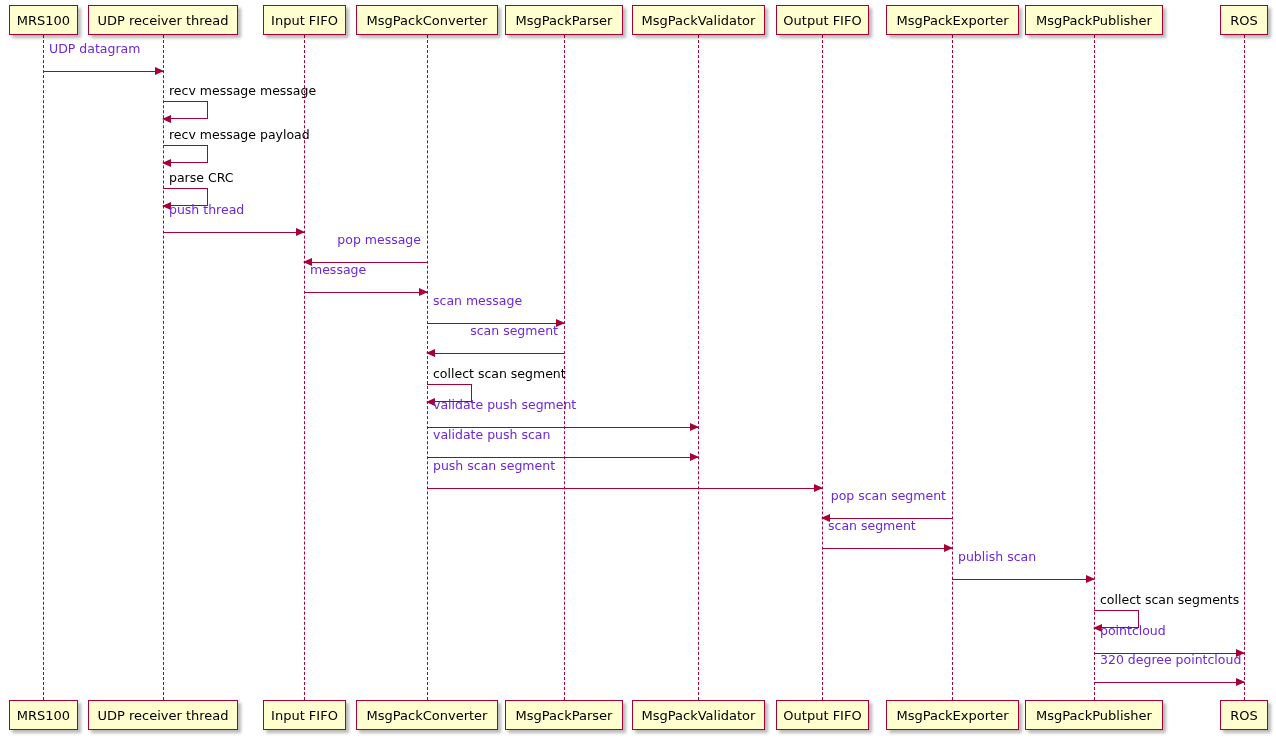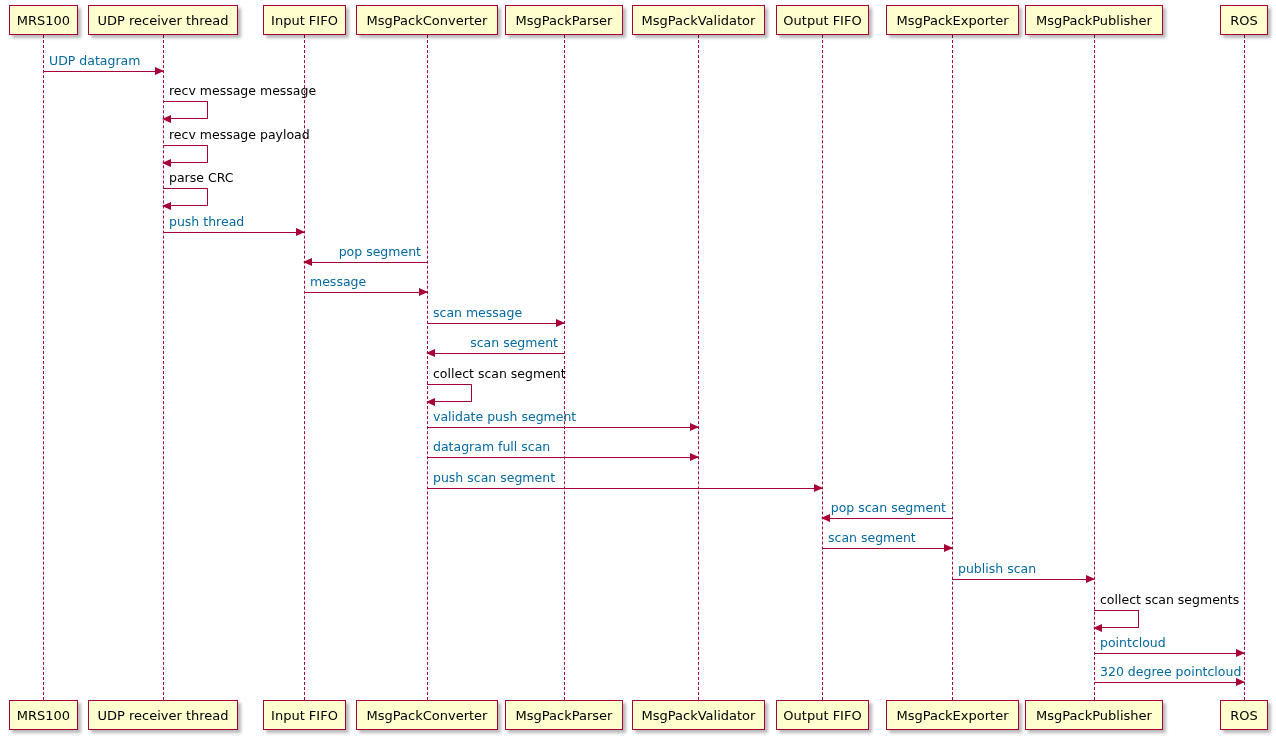--- a/index.html
+++ b/index.html
@@ -32,23 +32,23 @@
   }
 
   
   .msg{position:absolute;height:0;}
   .msg .line{
     position:absolute;left:0;top:0;width:100%;
     border-top:1.4px solid #A80036;
   }
   .msg .lbl{
     position:absolute;
-    bottom:4px;
+    bottom:16px;
     font-size:12.5px;
-    color:#0369a1;
+    color:#6d28d9;
     line-height:1;
     white-space:nowrap;
   }
   .msg.ltr .lbl{left:6px;}
   .msg.rtl .lbl{right:6px;}
 
   
   .msg .head{
     position:absolute;
     top:-4.5px;
@@ -189,21 +189,21 @@
       <div class="lbl">parse CRC</div>
     </div>
     <div class="msg ltr" style="left: 163px; width: 141px; top: 232px;">
       <div class="line"></div>
       <div class="head"></div>
       <div class="lbl">push thread</div>
     </div>
     <div class="msg rtl" style="left: 304px; width: 123px; top: 262px;">
       <div class="line"></div>
       <div class="head"></div>
-      <div class="lbl">pop segment</div>
+      <div class="lbl">pop message</div>
     </div>
     <div class="msg ltr" style="left: 304px; width: 123px; top: 292px;">
       <div class="line"></div>
       <div class="head"></div>
       <div class="lbl">message</div>
     </div>
     <div class="msg ltr" style="left: 427px; width: 137px; top: 323px;">
       <div class="line"></div>
       <div class="head"></div>
       <div class="lbl">scan message</div>
@@ -219,21 +219,21 @@
       <div class="lbl">collect scan segment</div>
     </div>
     <div class="msg ltr" style="left: 427px; width: 271px; top: 427px;">
       <div class="line"></div>
       <div class="head"></div>
       <div class="lbl">validate push segment</div>
     </div>
     <div class="msg ltr" style="left: 427px; width: 271px; top: 457px;">
       <div class="line"></div>
       <div class="head"></div>
-      <div class="lbl">datagram full scan</div>
+      <div class="lbl">validate push scan</div>
     </div>
     <div class="msg ltr" style="left: 427px; width: 395px; top: 488px;">
       <div class="line"></div>
       <div class="head"></div>
       <div class="lbl">push scan segment</div>
     </div>
     <div class="msg rtl" style="left: 822px; width: 130px; top: 518px;">
       <div class="line"></div>
       <div class="head"></div>
       <div class="lbl">pop scan segment</div>

